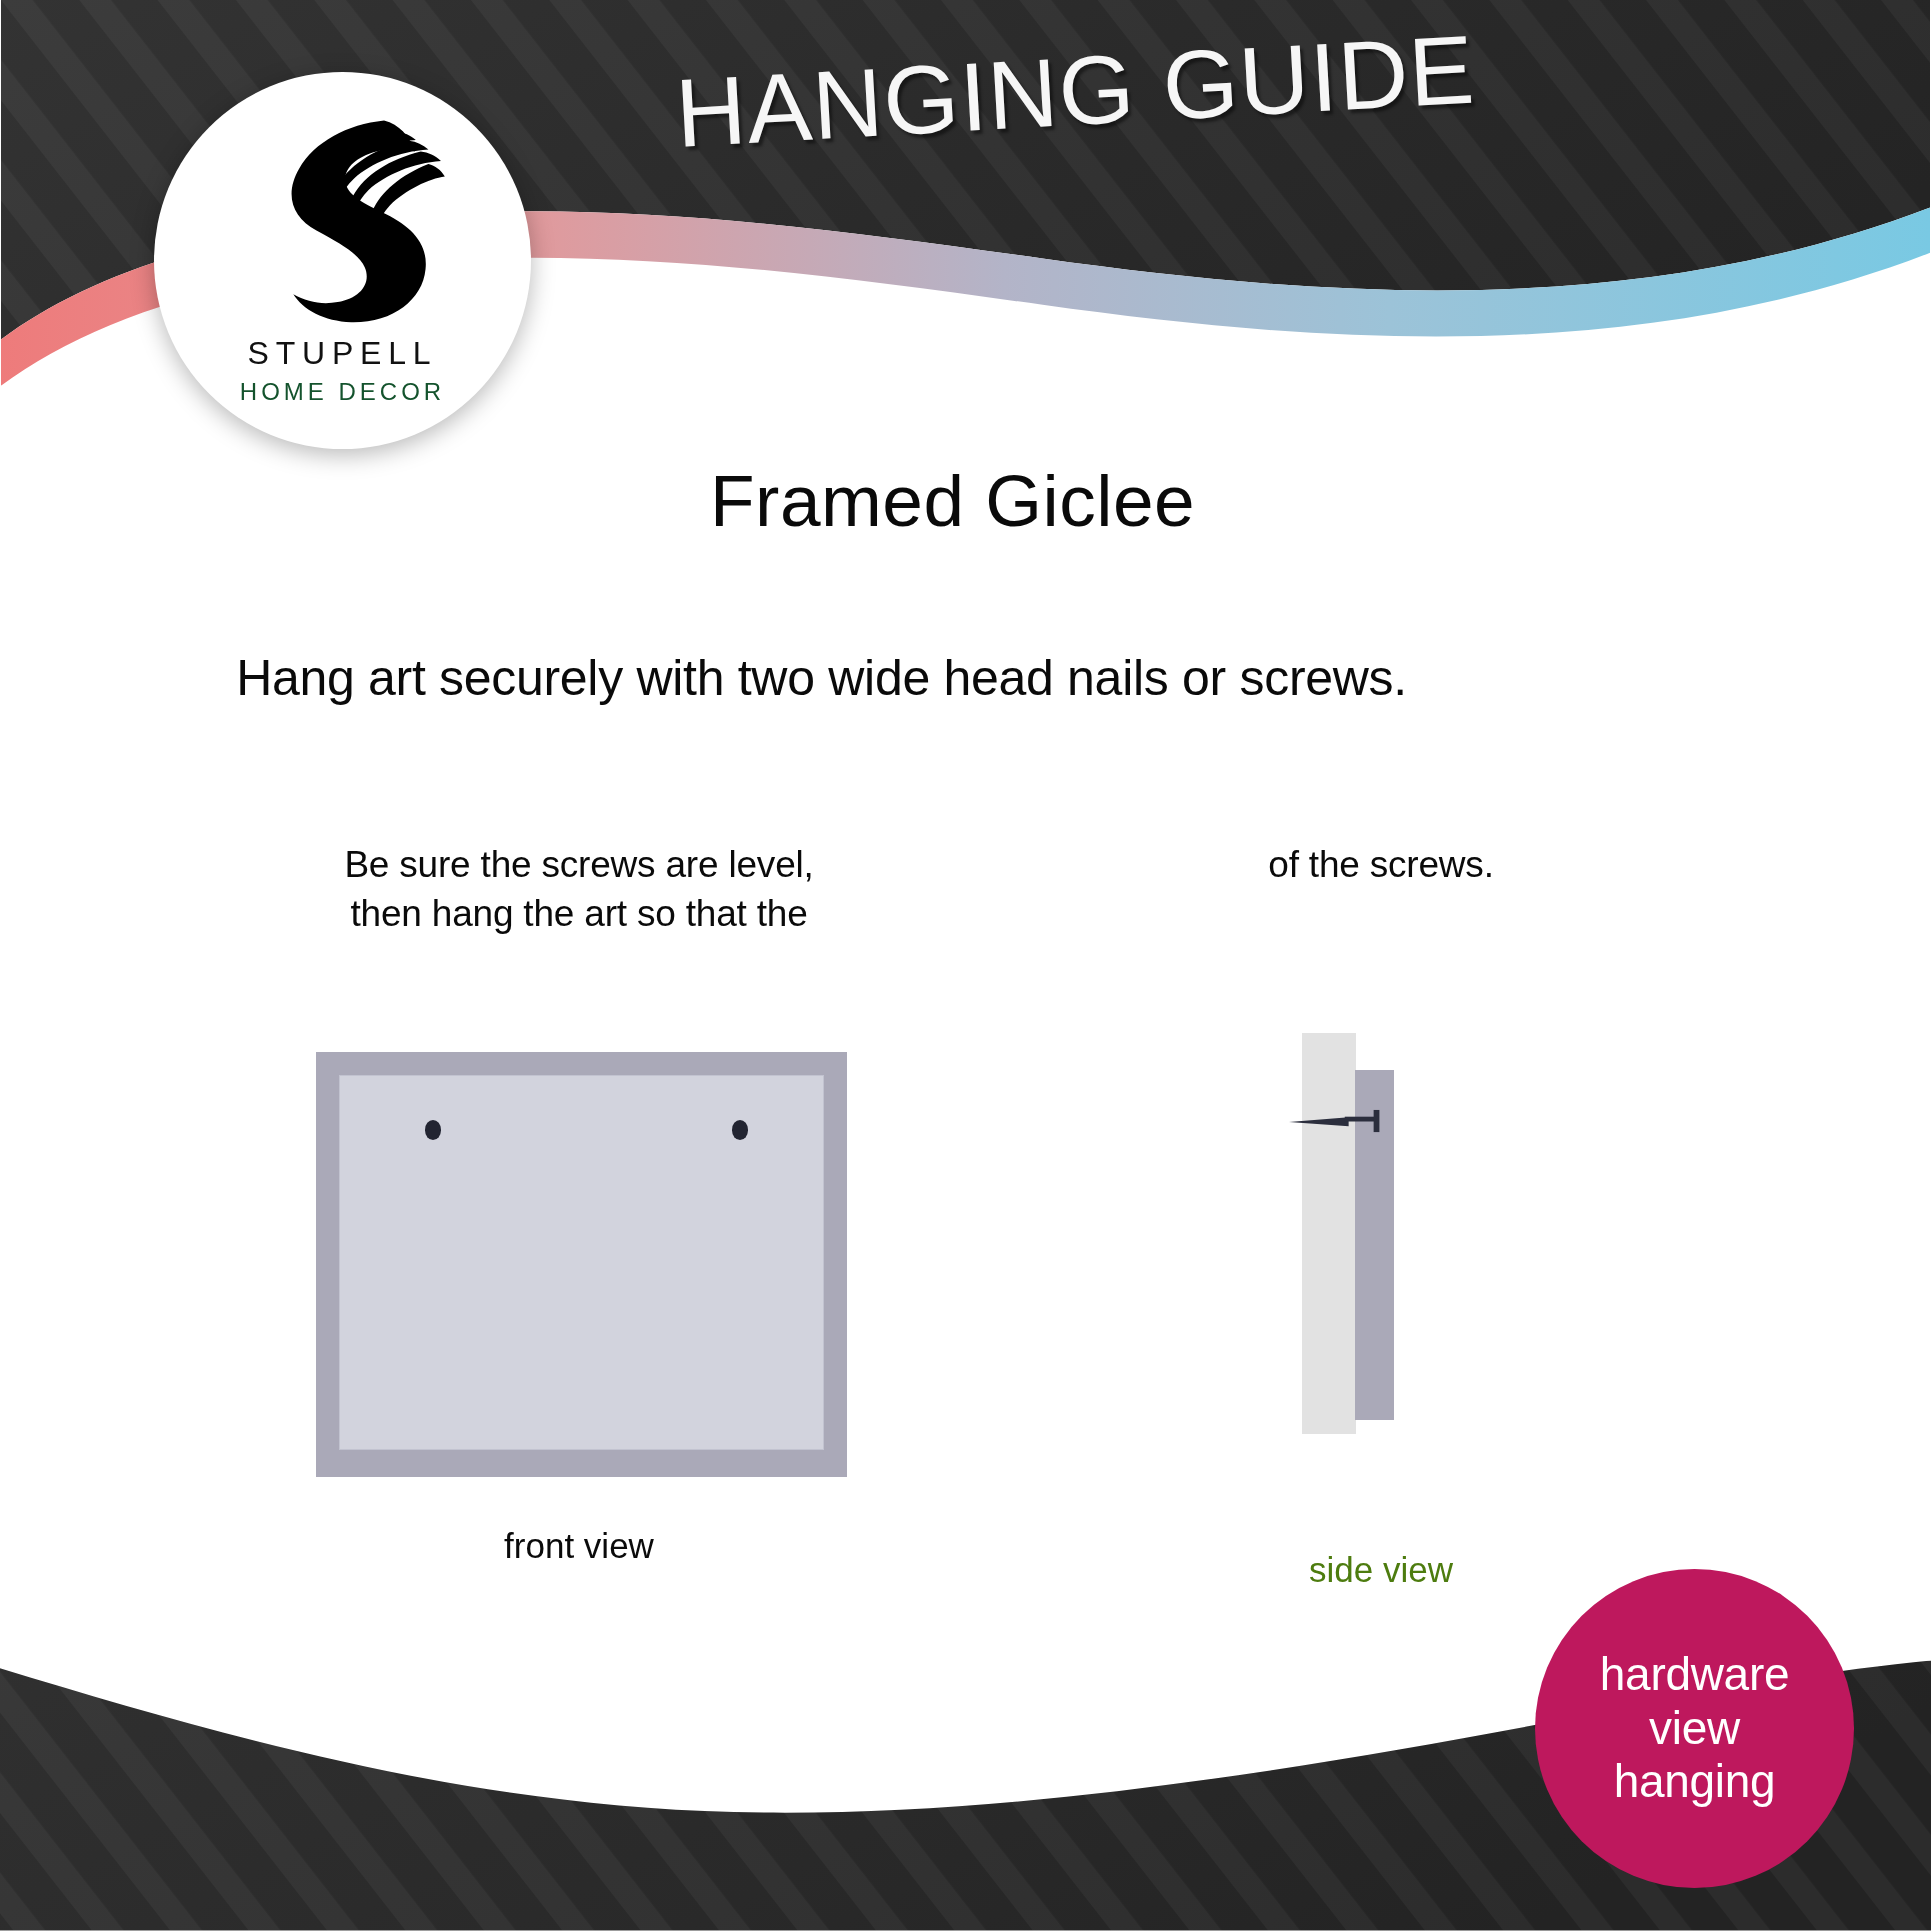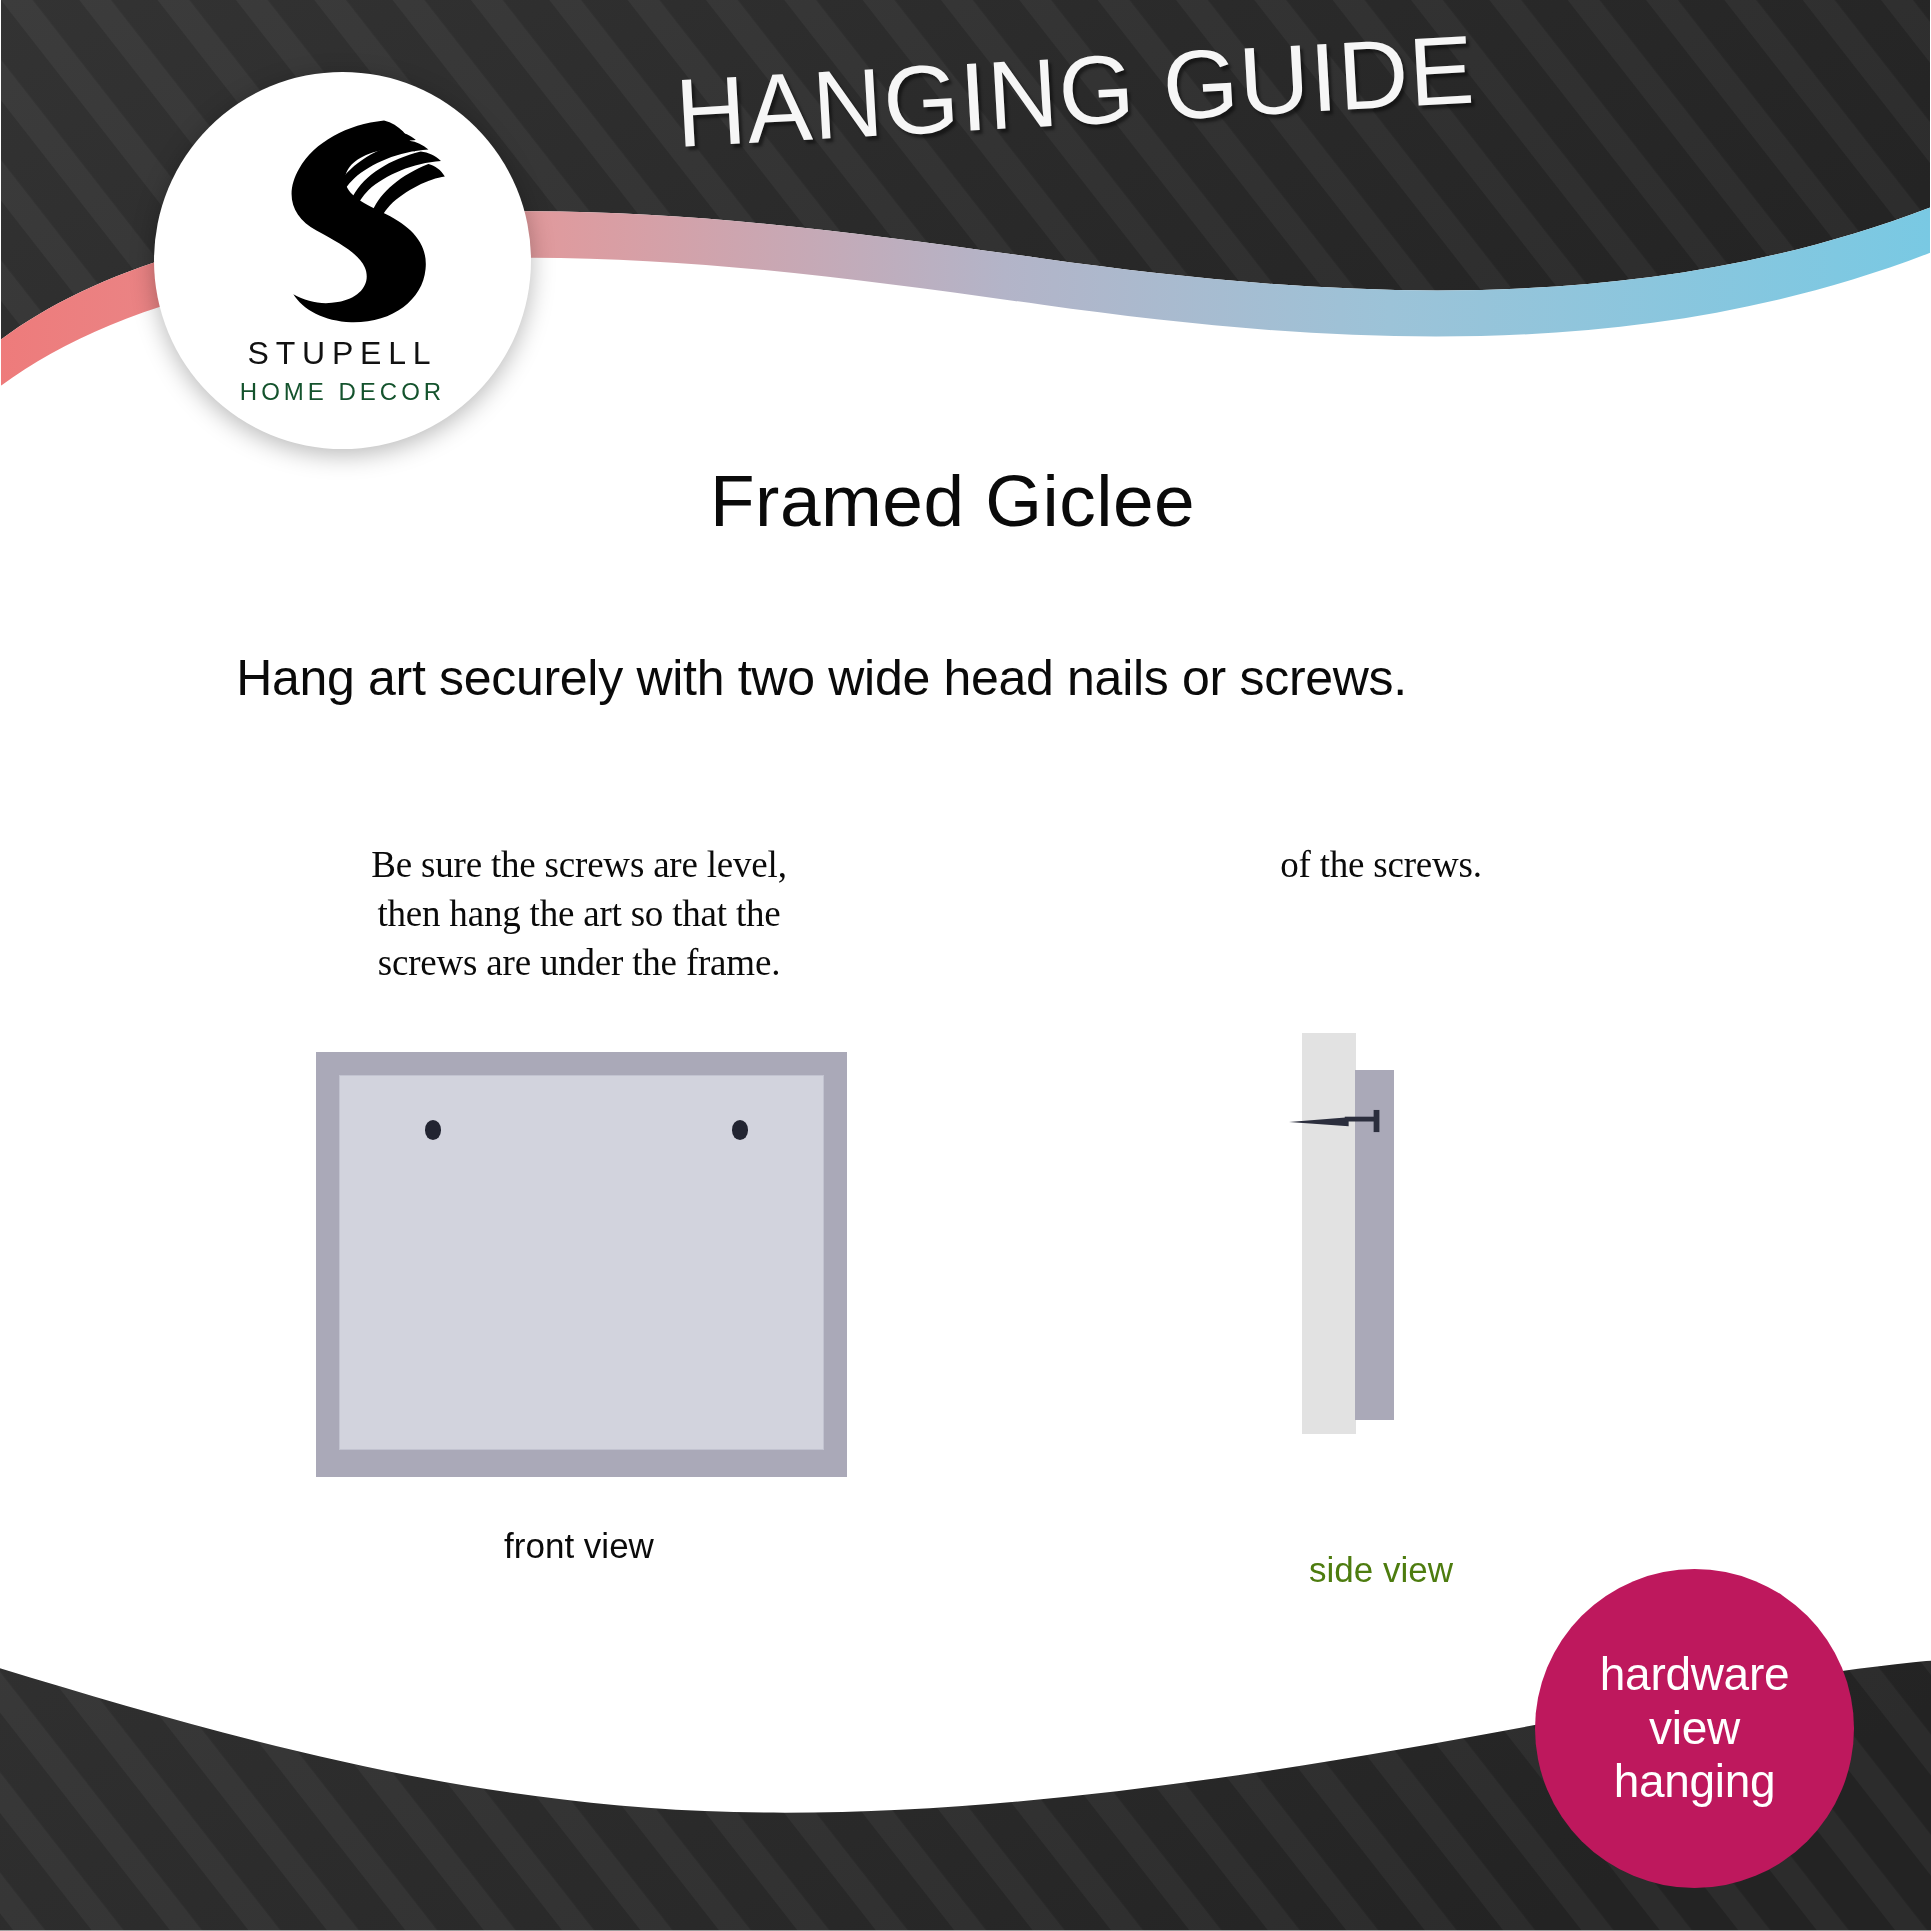--- a/index.html
+++ b/index.html
@@ -65,21 +65,21 @@
     font-family:"Liberation Sans", sans-serif;
     font-size:50px;font-weight:400;color:#0a0a0a;
     letter-spacing:-0.3px;
   }
 
   
   #diagram-row{
     position:absolute;left:0;top:840px;width:1931px;height:869px;
   }
   .caption{
-    font-family:Liberation Serif, serif;
+    font-family:Liberation Sans, sans-serif;
     font-size:37px;line-height:1.33;color:#0a0a0a;
     text-align:center;font-weight:400;letter-spacing:-0.2px;
   }
 
   
   #front-col{position:absolute;left:241px;top:0;width:676px;}
   #front-caption{position:absolute;left:0;top:0;width:676px;}
   #front-frame{
     position:absolute;left:75px;top:212px;
     width:531px;height:425px;
@@ -246,21 +246,20 @@
 <div id="product-type">Framed Giclee</div>
 
 <div id="main-instruction">Hang art securely with two wide head nails or screws.</div>
 
 <div id="diagram-row">
 
   <div id="front-col">
     <div id="front-caption" class="caption">
       <div>Be sure the screws are level,</div>
       <div>then hang the art so that the</div>
-      <div>screws are under the frame.</div>
     </div>
 
     <div id="front-frame">
       <div id="front-mat">
         <span class="screw-dot" id="screw-dot-left"></span>
         <span class="screw-dot" id="screw-dot-right"></span>
       </div>
     </div>
 
     <div id="front-view-label">front view</div>

